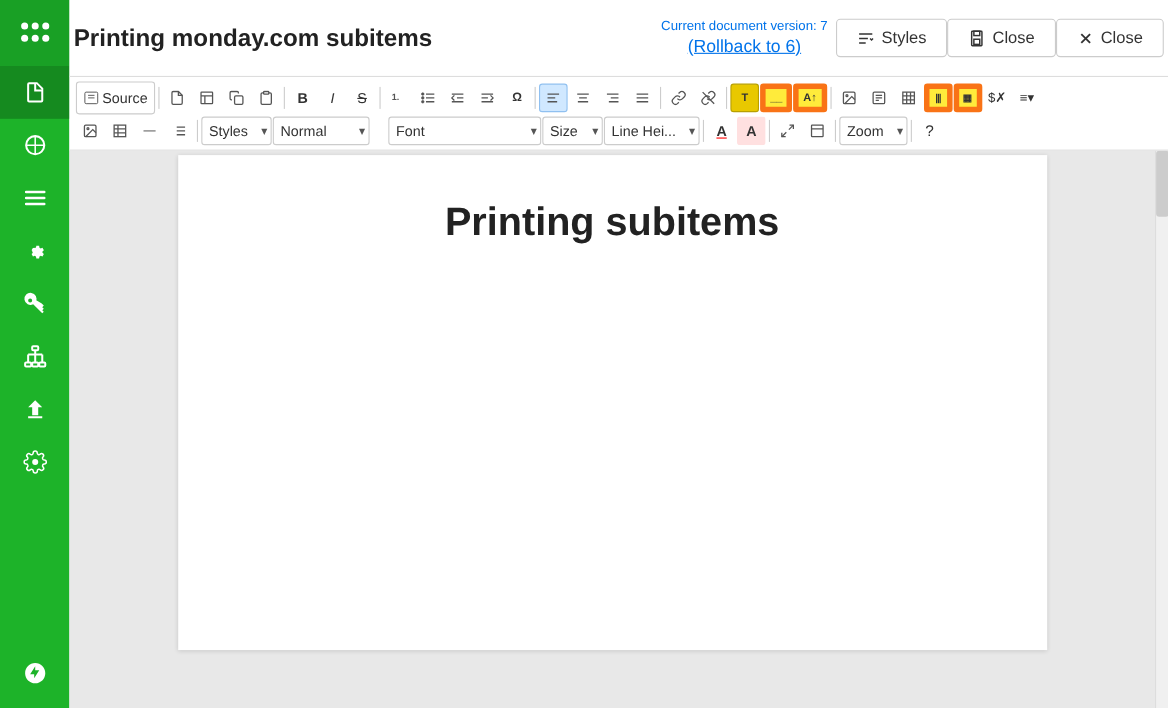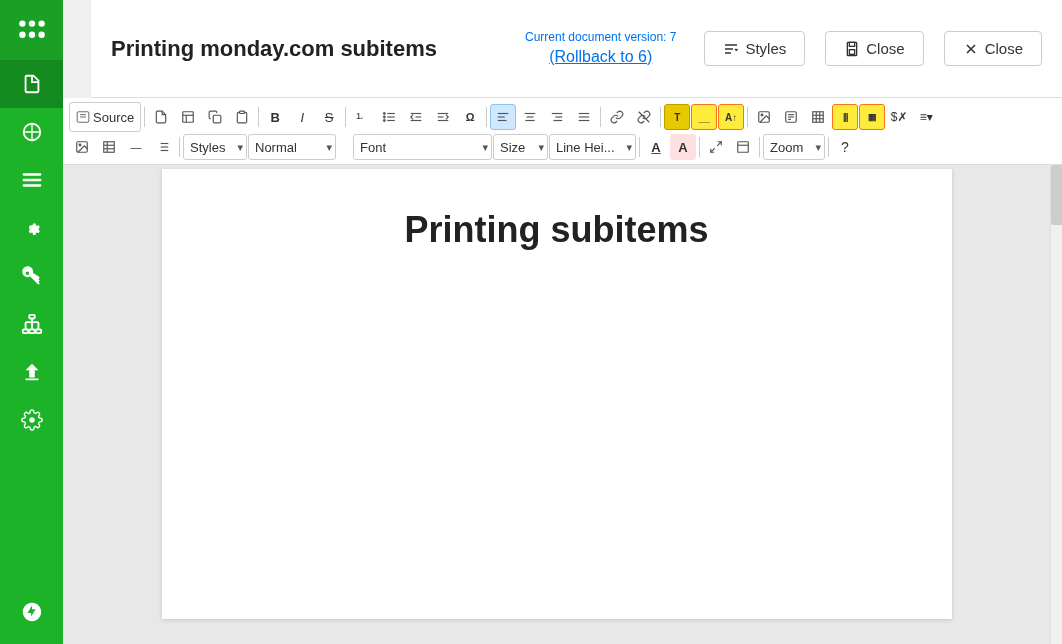--- a/index.html
+++ b/index.html
@@ -41,36 +41,35 @@
       flex: 1;
       display: flex;
       flex-direction: column;
       overflow: hidden;
     }
 
     
     #header {
       display: flex;
       align-items: center;
-      padding: 0 20px;
-      height: 98px;
+      padding: 0 4px;
+      height: 70px;
       background: #fff;
       border-bottom: 1px solid #ddd;
       justify-content: space-between;
-      margin-left: 28px;
     }
     #header-title {
       font-size: 22px;
       font-weight: bold;
       color: #222;
     }
     #header-actions {
       display: flex;
       align-items: center;
-      gap: 20px;
+      gap: 0;
     }
     #version-info {
       font-size: 12px;
       color: #0073ea;
       text-align: center;
       margin-right: 8px;
       line-height: 1.4;
     }
     .header-btn {
       display: flex;
@@ -154,21 +153,21 @@
       background: white;
       cursor: pointer;
       font-size: 13px;
       padding: 14px 6px;
       color: #333;
     }
 
     
     .tb-btn-yellow {
       background: #ffeb3b;
-      border: 1px solid #f97316;
+      border: 5px solid #f97316;
       color: #333;
       font-size: 10px;
       font-weight: bold;
     }
 
     
     #editor-area {
       flex: 1;
       display: flex;
       overflow: hidden;

